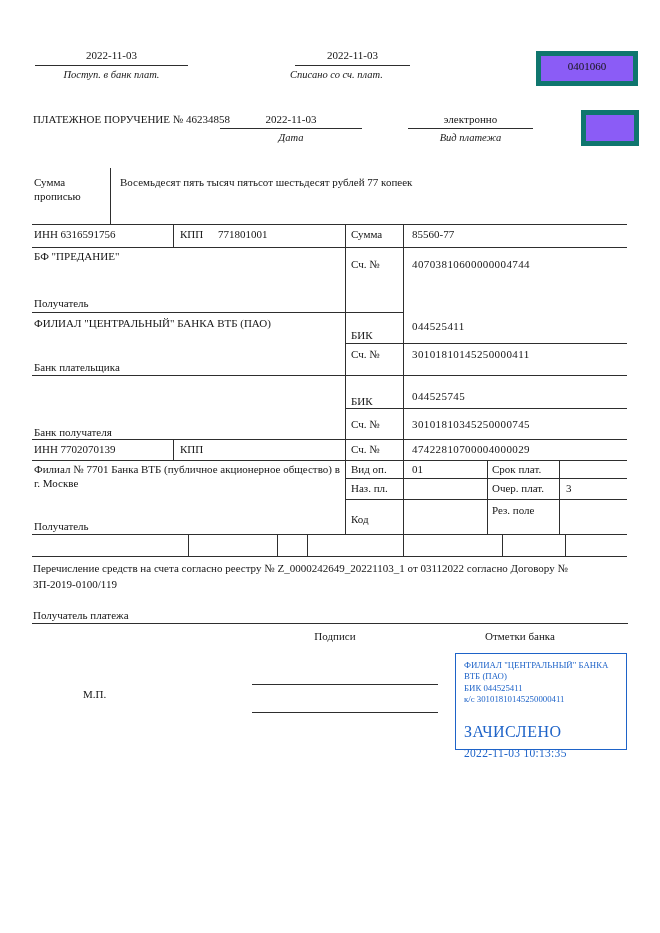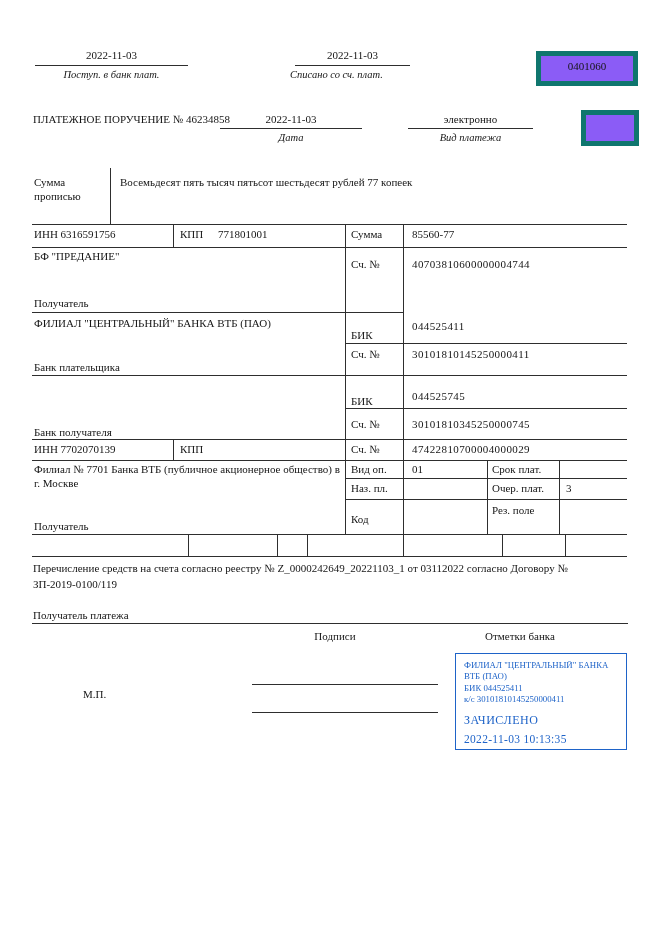--- a/index.html
+++ b/index.html
@@ -14,21 +14,21 @@
   .sm{font-size:10.5px;font-style:italic;}
   .num{letter-spacing:.4px;}
   .hl{display:block;position:absolute;height:1px;background:#2e2e2e;}
   .vl{display:block;position:absolute;width:1px;background:#2e2e2e;}
   .box{position:absolute;border:5px solid #0f766e;background:#8b5cf6;}
   .stamp{
     position:absolute;left:455px;top:653px;width:172px;height:97px;
     border:1.5px solid #1e63c8;color:#1e63c8;padding:6px 8px;box-sizing:border-box;
     font-size:8.8px;line-height:1.3;
   }
-  .stamp .big{font-size:12px;letter-spacing:.5px;margin-top:7px;}
+  .stamp .big{font-size:16px;letter-spacing:.5px;margin-top:16px;}
   .stamp .dt{font-size:11.5px;margin-top:4px;letter-spacing:.3px;}
 </style>
 </head>
 <body>
 
 <div class="page">
 
   <div class="t c" style="left:35px;top:49px;width:153px">2022-11-03</div>
   <i class="hl" style="left:35px;top:65px;width:153px"></i>
   <div class="t c sm" style="left:35px;top:68px;width:153px">Поступ. в банк плат.</div>

